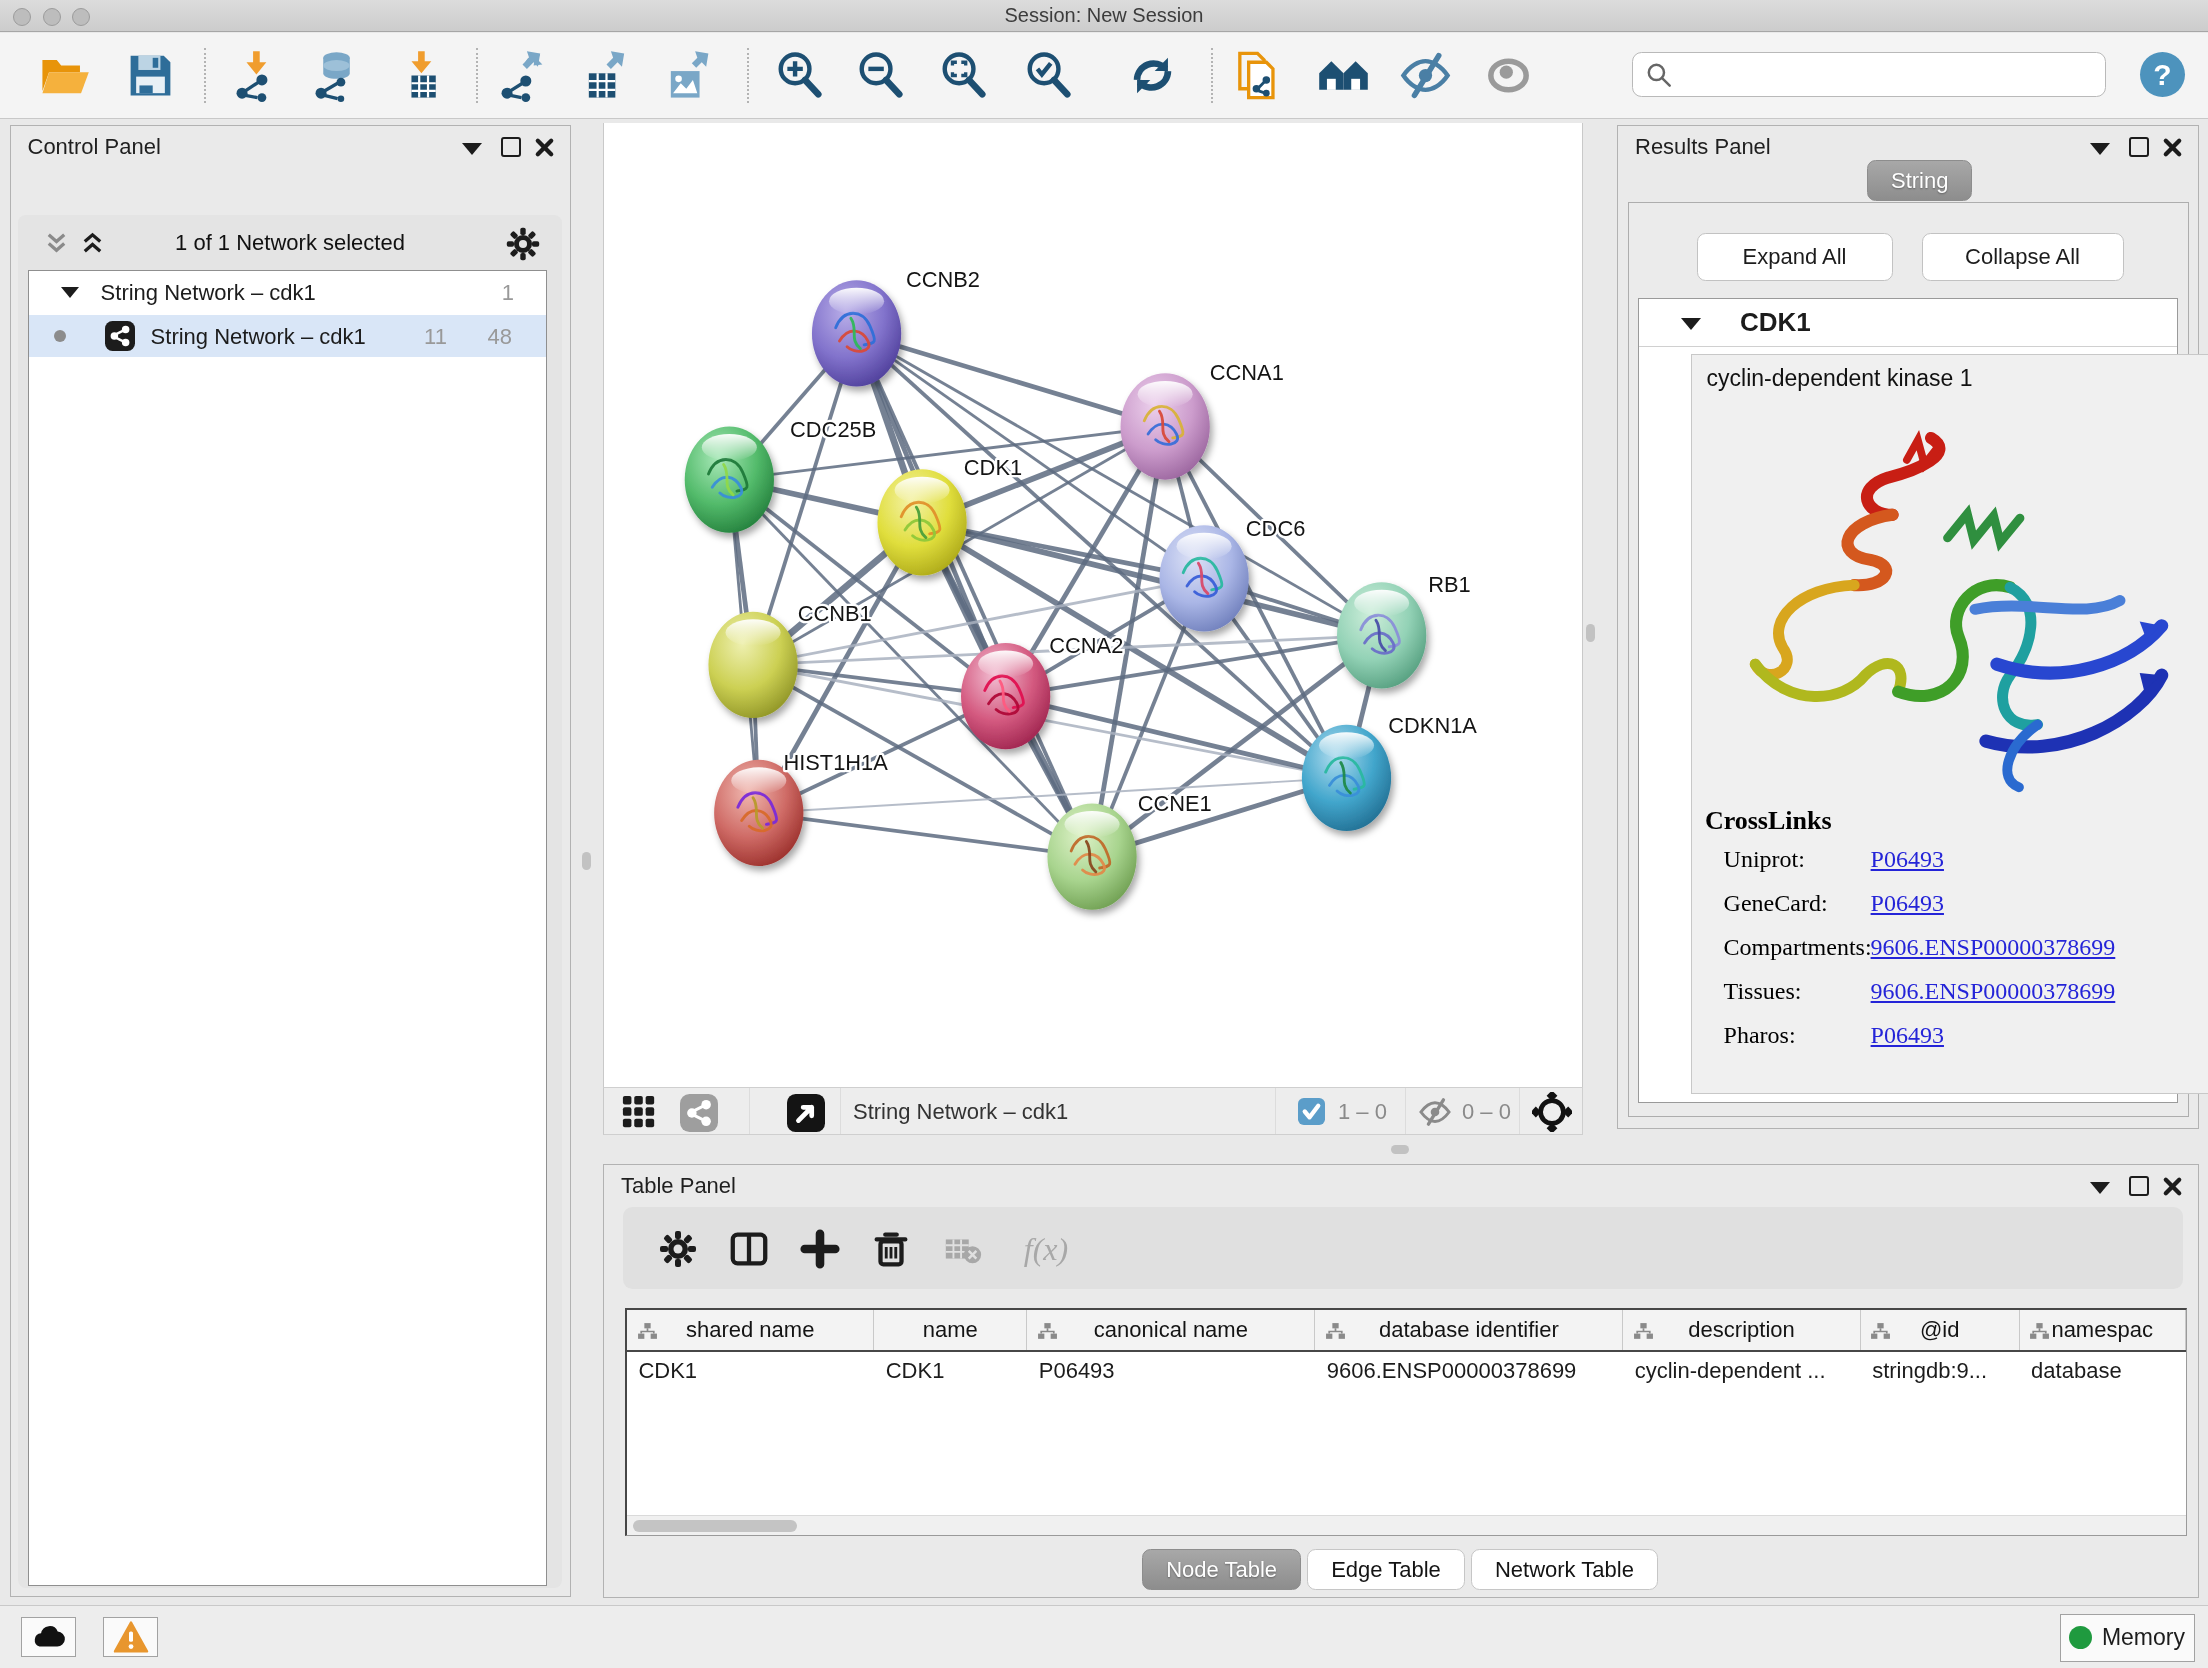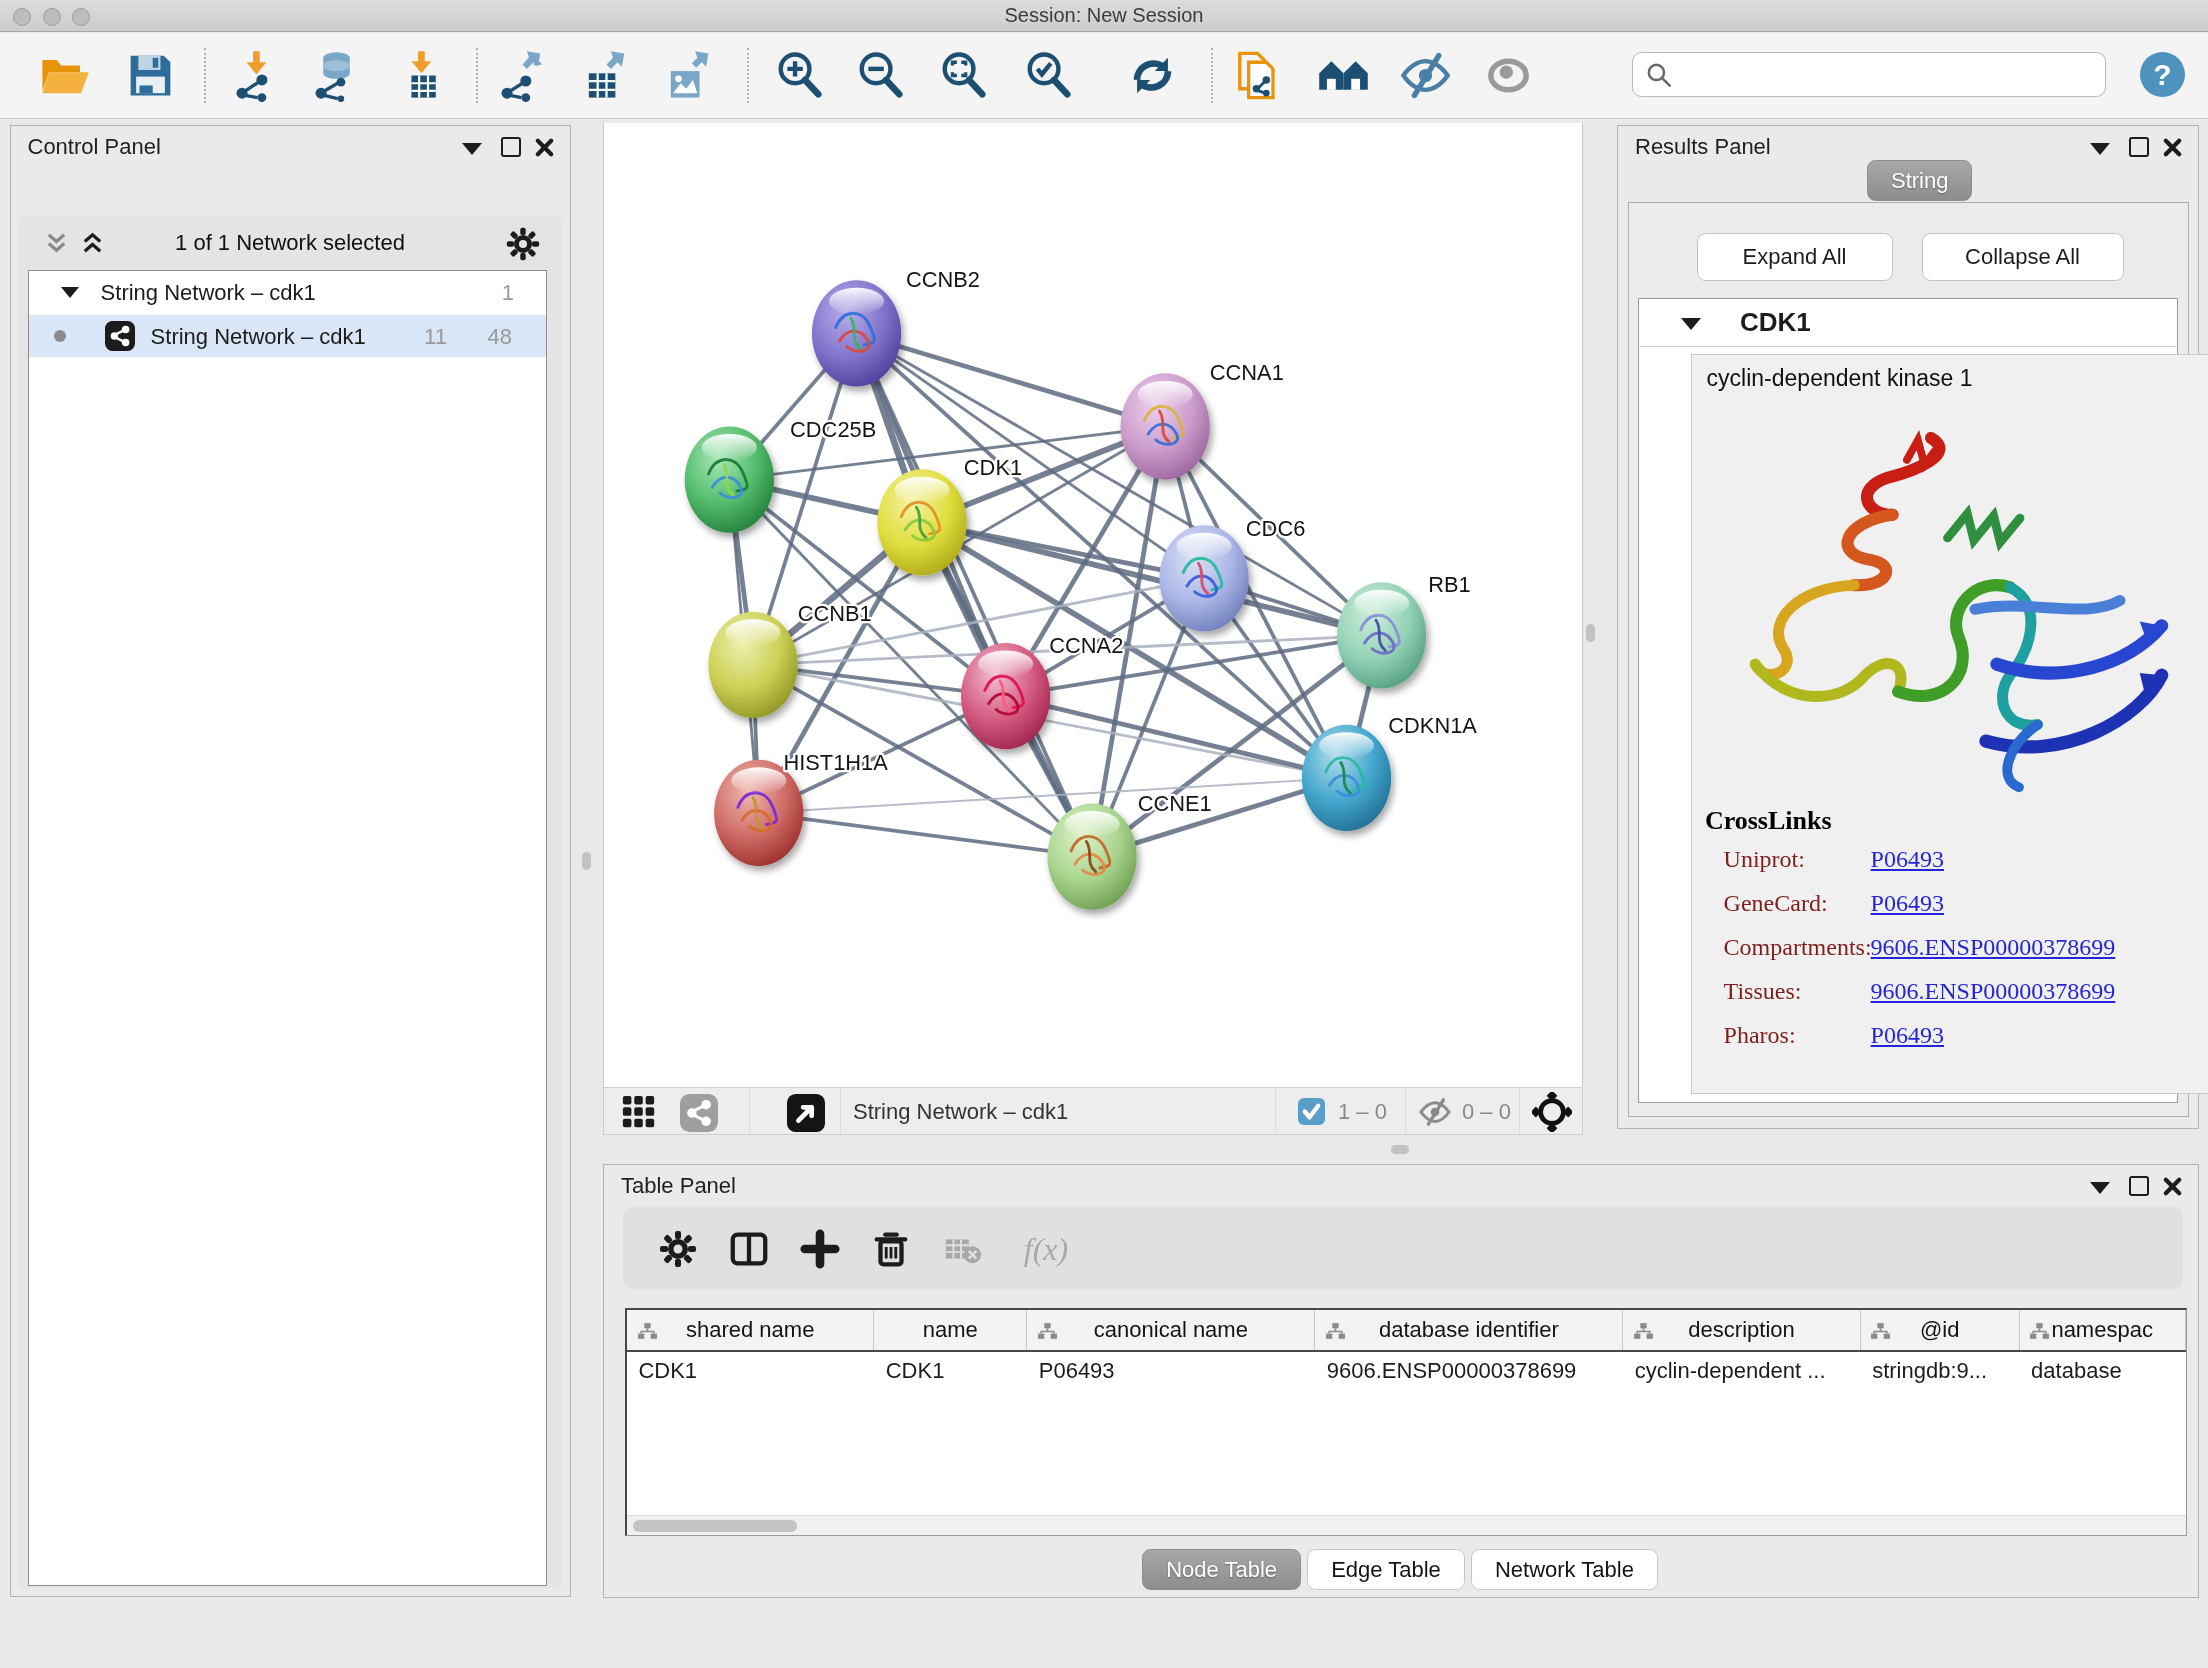--- a/index.html
+++ b/index.html
@@ -97,21 +97,21 @@
     border-left:10.5px solid transparent; border-right:10.5px solid transparent; border-top:12.4px solid #1c1c1c; }
   .rp-name { position:absolute; left:101px; top:7.6px; font-size:26px; font-weight:bold; }
   .rp-inner { position:absolute; left:7.6px; top:55px; width:523px; height:740px;
     border:1px solid #c8c8c8; background:#f0f0f0;margin-left:44px; }
   .rp-desc { position:absolute; left:15px; top:9.5px; font-size:23px; color:#111; }
   .protein-img { position:absolute; left:30px; top:61px; }
   .cl-block { position:absolute; left:0; top:451px; width:100%;
     font-family:"Liberation Serif", serif; }
   .cl-title { margin-left:13.3px; font-size:26px; font-weight:bold; color:#000; }
   .cl-row { position:relative; height:44px; font-size:24px; }
-  .cl-label { position:absolute; left:32px; top:9.5px; color:#7f1d1d; }
+  .cl-label { position:absolute; left:32px; top:9.5px; color:#000000; }
   .cl-link { position:absolute; left:179px; top:9.5px; color:#2424d8; text-decoration:underline; }
 
   
   #table-panel { left:603px; top:1164px; width:1596px; height:434px; }
   .tp-toolbar { position:absolute; left:19px; top:42px; right:15px; height:82px;
     background:#e0e0e0; border-radius:9.5px; }
   .tp-icon { position:absolute; top:19px; width:46px; height:46px; display:flex; align-items:center; justify-content:center; }
   .tp-fx { font-family:"Liberation Serif", serif; font-style:italic; font-size:32px; color:#a8a8a8; }
   .dtable { position:absolute; left:21px; top:143px; right:11.4px; height:228px; background:#fff;
     border-top:2.9px solid #474747; border-left:2.9px solid #474747; border-right:1px solid #9a9a9a; border-bottom:1px solid #9a9a9a; }
@@ -834,15 +834,33 @@
           <div class="hthumb"></div>
         </div>
     </div>
     <div class="tp-tabs">
       <span class="tabbtn selected">Node Table</span>
       <span class="tabbtn">Edge Table</span>
       <span class="tabbtn">Network Table</span>
     </div>
   </div>
 
+  <div id="status-bar">
+    <div class="sb-btn" style="left:21px">
+      <svg width="38" height="32" viewBox="0 0 48 40">
+          <path d="M12 32a8.5 8.5 0 0 1 2-16.6A11 11 0 0 1 35 13a8 8 0 0 1-1 19z" fill="#111"></path>
+        </svg>
+    </div>
+    <div class="sb-btn" style="left:103px">
+      <svg width="36" height="32" viewBox="0 0 44 40">
+          <path d="M22 2L42 38H2z" fill="#e8962e" stroke="#e8962e" stroke-width="3" stroke-linejoin="round"></path>
+          <rect x="19.5" y="13" width="5" height="13" rx="2" fill="#fff"></rect>
+          <circle cx="22" cy="32" r="3" fill="#fff"></circle>
+        </svg>
+    </div>
+    <div id="memory-btn">
+      <span class="mem-dot" style="background: rgb(31, 154, 63);"></span>
+      <span>Memory</span>
+    </div>
+  </div>
 
 </div>
 
 
 </body></html>

